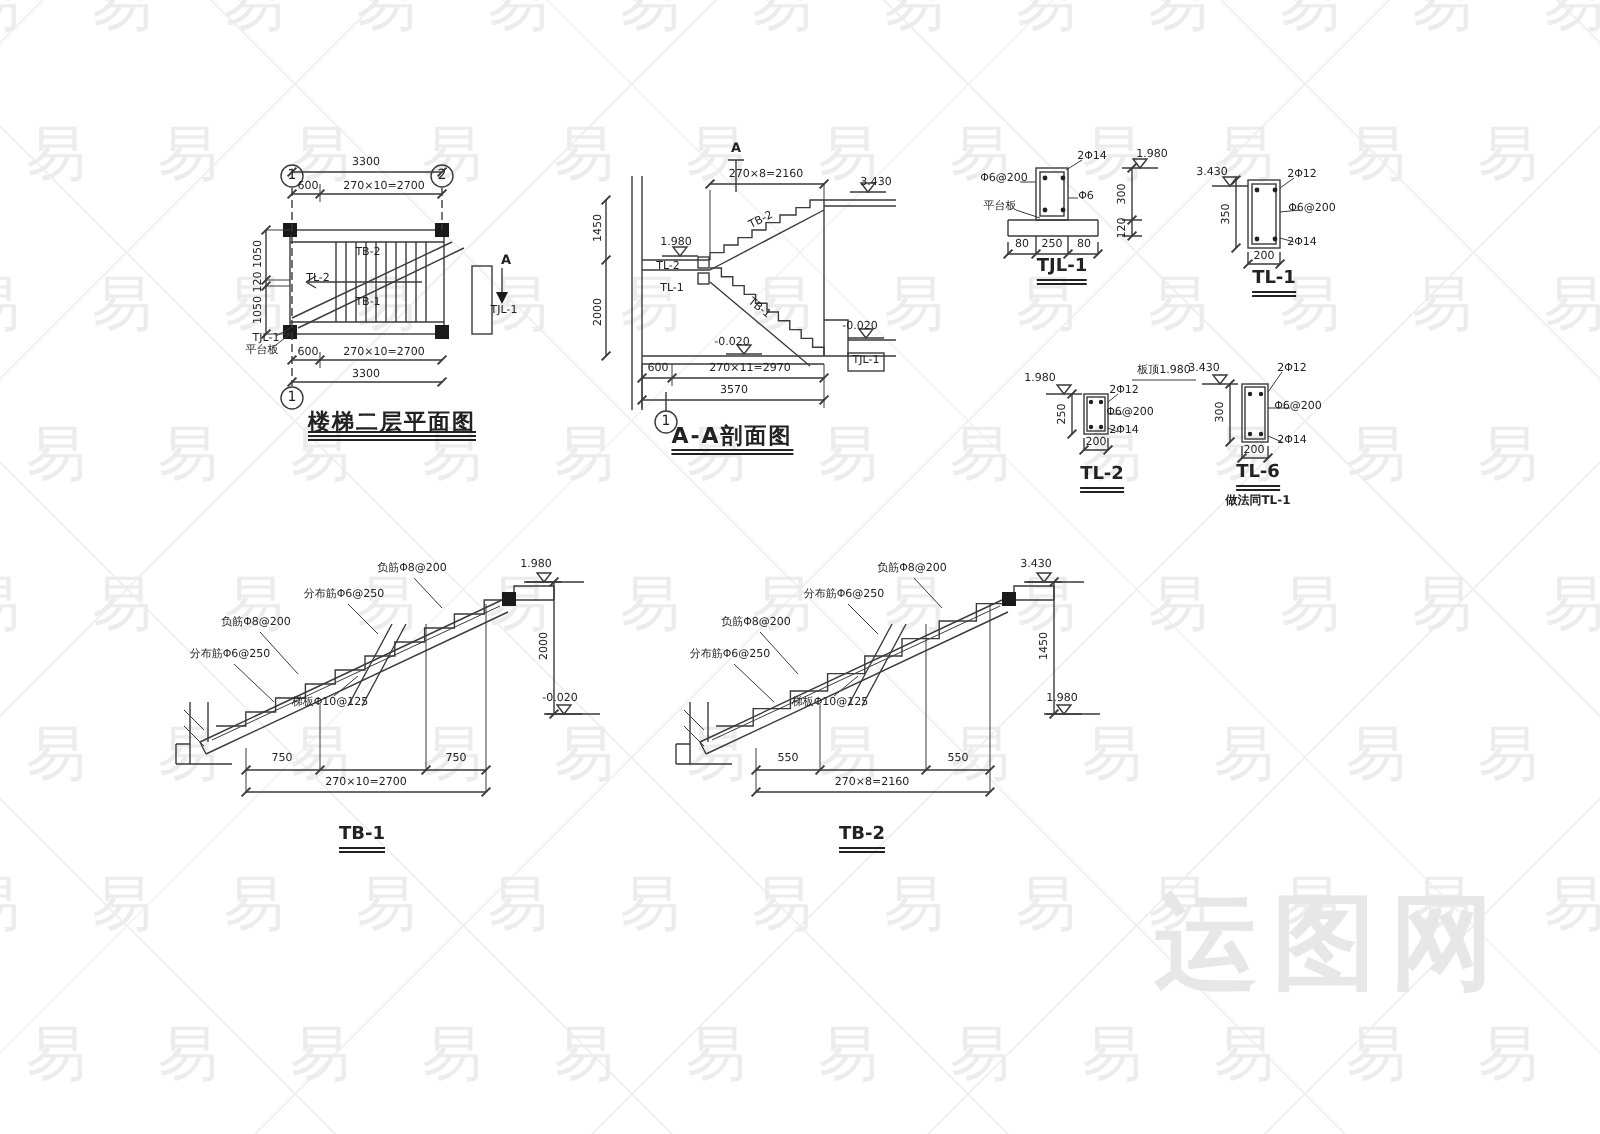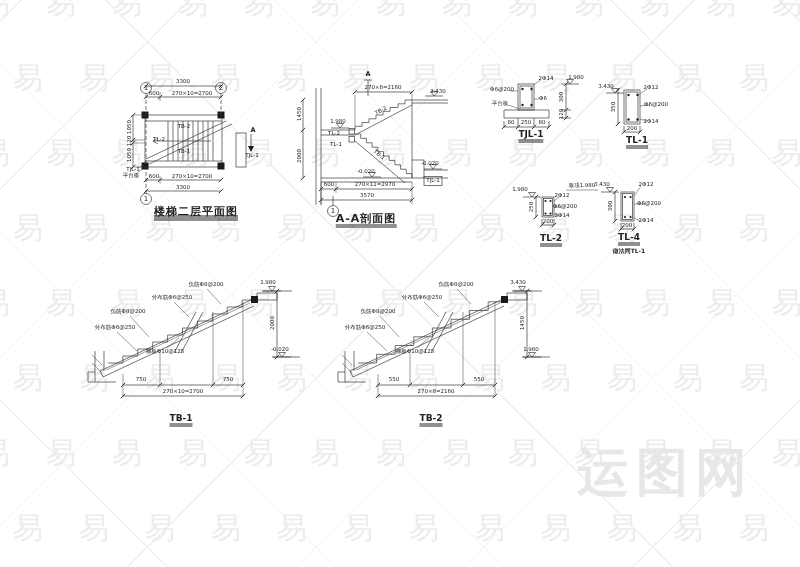--- a/index.html
+++ b/index.html
@@ -417,21 +417,21 @@
       <div class="ann r" style="left: 565px; top: 207px; transform: translate(-50%, -50%) rotate(0deg);">Φ6@200</div>
       <div class="ann r" style="left: 562px; top: 216px; transform: translate(-50%, -50%) rotate(0deg);">2Φ14</div>
       <div class="ann d" style="left: 548px; top: 222px; transform: translate(-50%, -50%) rotate(0deg);">200</div>
       <div class="ann title" style="left: 551px; top: 240px; transform: translate(-50%, -50%) rotate(0deg);">TL-2</div>
       <div class="ann l" style="left: 602px; top: 185px; transform: translate(-50%, -50%) rotate(0deg);">3.430</div>
       <div class="ann d" style="left: 611px; top: 206px; transform: translate(-50%, -50%) rotate(-90deg);">300</div>
       <div class="ann r" style="left: 646px; top: 185px; transform: translate(-50%, -50%) rotate(0deg);">2Φ12</div>
       <div class="ann r" style="left: 649px; top: 204px; transform: translate(-50%, -50%) rotate(0deg);">Φ6@200</div>
       <div class="ann r" style="left: 646px; top: 221px; transform: translate(-50%, -50%) rotate(0deg);">2Φ14</div>
       <div class="ann d" style="left: 627px; top: 226px; transform: translate(-50%, -50%) rotate(0deg);">200</div>
-      <div class="ann title" style="left: 629px; top: 239px; transform: translate(-50%, -50%) rotate(0deg);">TL-4</div>
+      <div class="ann title" style="left: 629px; top: 239px; transform: translate(-50%, -50%) rotate(0deg);">TL-6</div>
       <div class="ann note" style="left: 629px; top: 251px; transform: translate(-50%, -50%) rotate(0deg);">做法同TL-1</div>
       <div class="ann l" style="left: 268px; top: 283px; transform: translate(-50%, -50%) rotate(0deg);">1.980</div>
       <div class="ann l" style="left: 280px; top: 350px; transform: translate(-50%, -50%) rotate(0deg);">-0.020</div>
       <div class="ann d" style="left: 273px; top: 323px; transform: translate(-50%, -50%) rotate(-90deg);">2000</div>
       <div class="ann d" style="left: 141px; top: 380px; transform: translate(-50%, -50%) rotate(0deg);">750</div>
       <div class="ann d" style="left: 228px; top: 380px; transform: translate(-50%, -50%) rotate(0deg);">750</div>
       <div class="ann d" style="left: 183px; top: 392px; transform: translate(-50%, -50%) rotate(0deg);">270×10=2700</div>
       <div class="ann title" style="left: 181px; top: 420px; transform: translate(-50%, -50%) rotate(0deg);">TB-1</div>
       <div class="ann r" style="left: 206px; top: 285px; transform: translate(-50%, -50%) rotate(0deg);">负筋Φ8@200</div>
       <div class="ann r" style="left: 172px; top: 298px; transform: translate(-50%, -50%) rotate(0deg);">分布筋Φ6@250</div>

